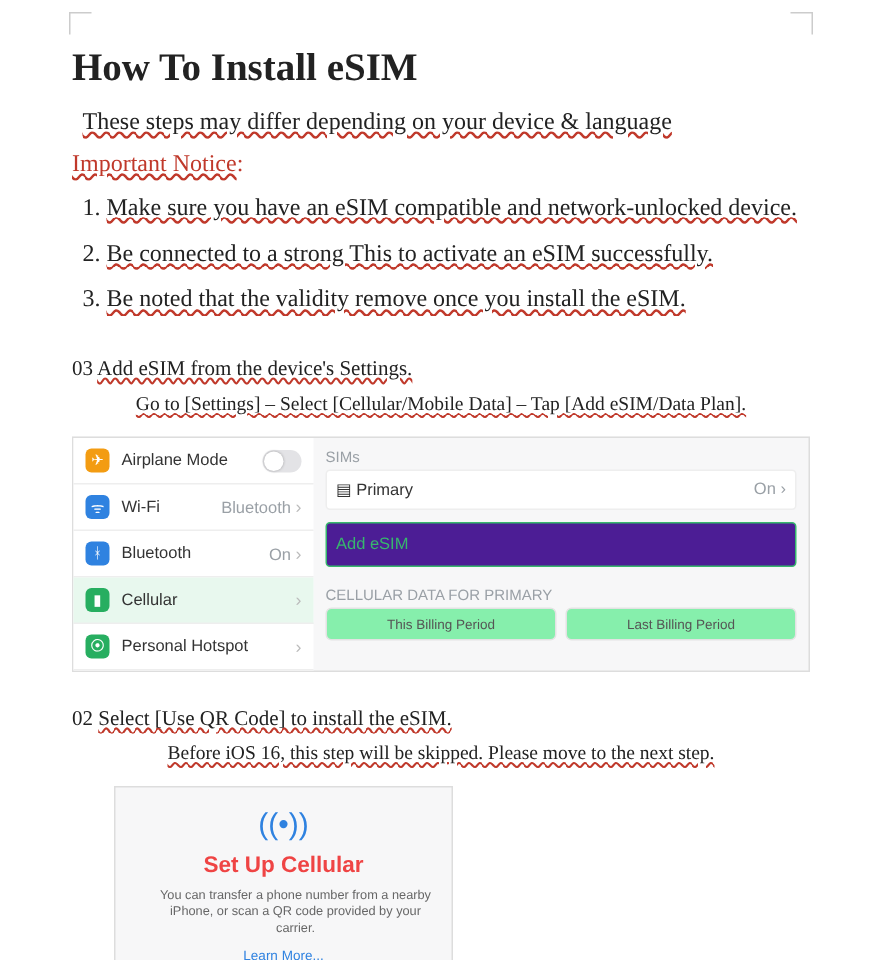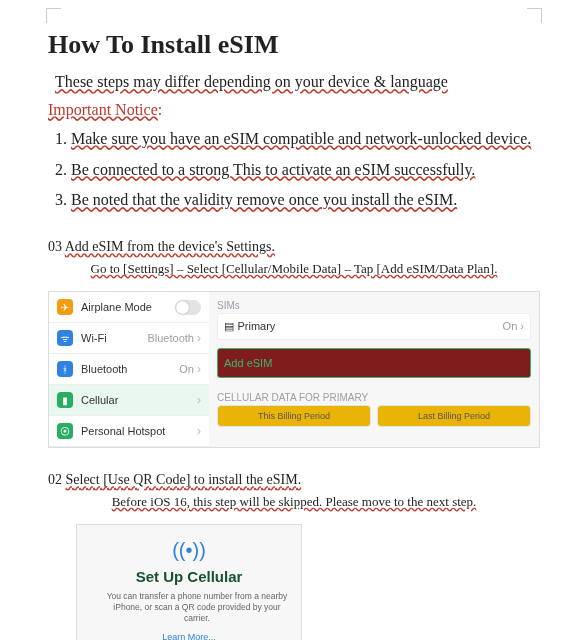--- a/index.html
+++ b/index.html
@@ -68,45 +68,45 @@
   .mock .chev{color:#bbb;font-size:12px;}
   .mock .right{flex:1;padding:6px 8px;}
   .mock .section{font-size:10px;color:#9aa0a6;margin:2px 0;}
   .mock .prim{
     display:flex;justify-content:space-between;
     border:1px solid #eee;background:#fff;
     padding:6px;border-radius:3px;margin-bottom:8px;gap:28px;
   }
   .mock .add{
     border:1.5px solid #37b76d;color:#37b76d;
-    padding:8px 6px;border-radius:3px;background:#7f1d1d;
+    padding:8px 6px;border-radius:3px;background:#4c1d95;
     font-size:11px;margin-bottom:14px;
   }
   .mock .seg{display:flex;gap:6px;}
   .mock .seg div{
-    flex:1;background:#eab308;border:1px solid #e3e3e3;
+    flex:1;background:#86efac;border:1px solid #e3e3e3;
     border-radius:4px;padding:5px 4px;font-size:9px;text-align:center;color:#555;
   }
   .toggle{
     width:26px;height:15px;border-radius:8px;background:#e3e3e6;position:relative;
   }
   .toggle::after{content:"";position:absolute;width:13px;height:13px;background:#fff;border-radius:50%;top:1px;left:1px;box-shadow:0 0 2px rgba(0,0,0,.3);}
 
   
   .mock2{
     width:200px;
     border:1px solid #ddd;
     background:#f7f7f8;
     font-family:-apple-system,Helvetica,Arial,sans-serif;
     text-align:center;
     padding:14px 12px;
     margin-left:28px;
   }
   .mock2 .ant{color:#2f82e0;font-size:20px;}
-  .mock2 h3{font-size:15px;margin:6px 0;font-weight:700;color:#14532d;}
+  .mock2 h3{font-size:15px;margin:6px 0;font-weight:700;color:#ef4444;}
   .mock2 p{font-size:8.5px;color:#666;margin:4px 0 8px 16px;line-height:1.3;}
   .mock2 .learn{font-size:9px;color:#2f82e0;margin-bottom:14px;}
 </style>
 </head>
 <body>
 
 <div class="page">
   <div class="corner tl"></div>
   <div class="corner tr"></div>
 

